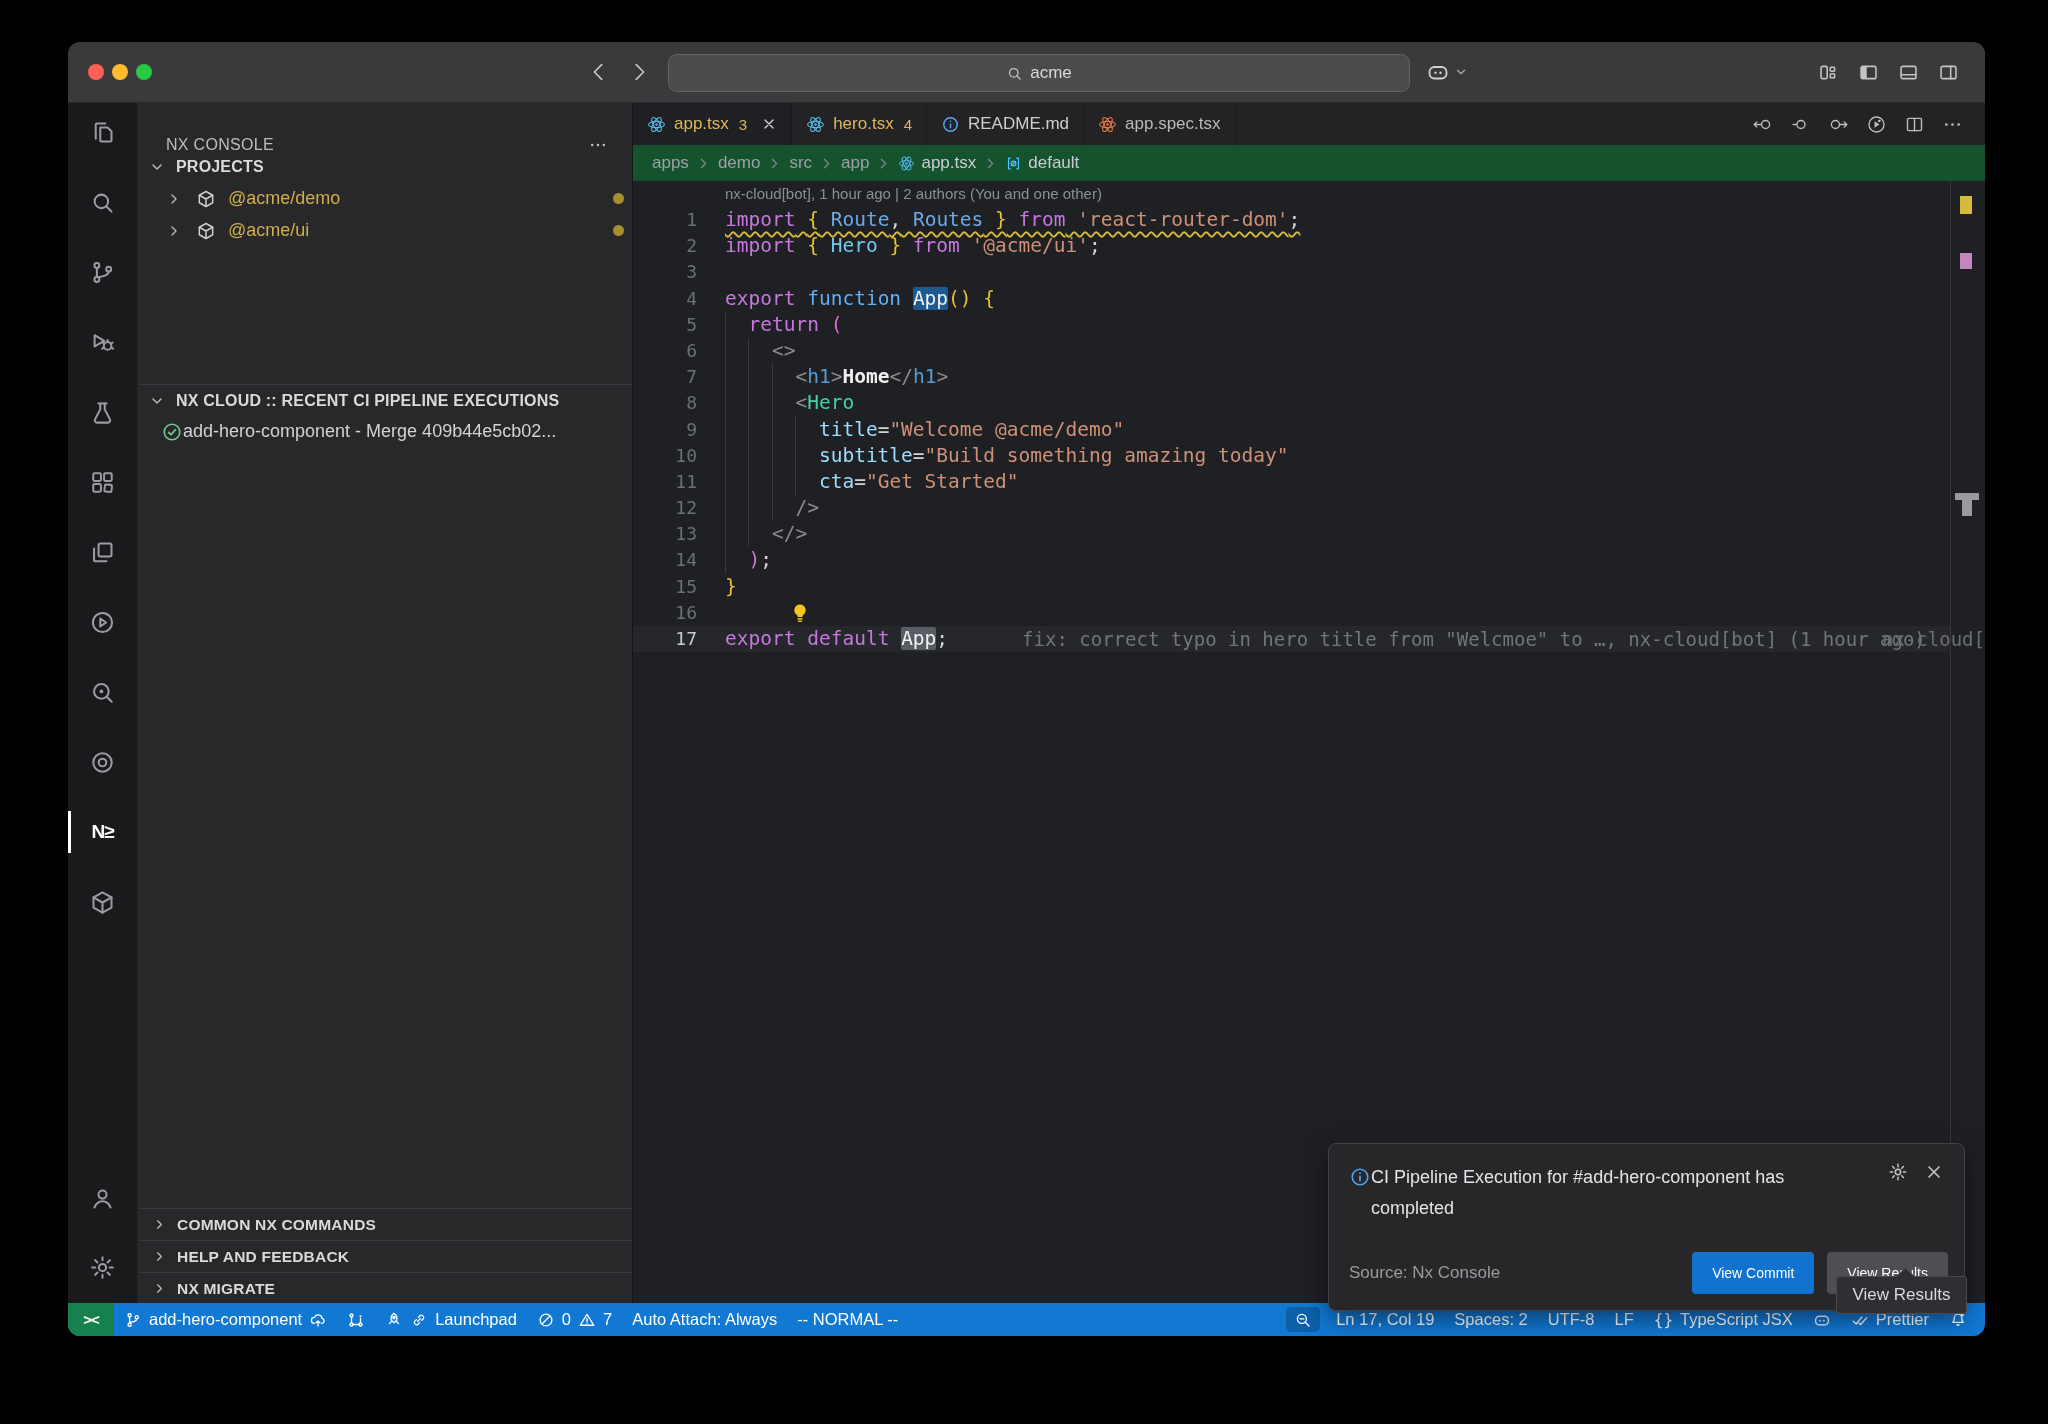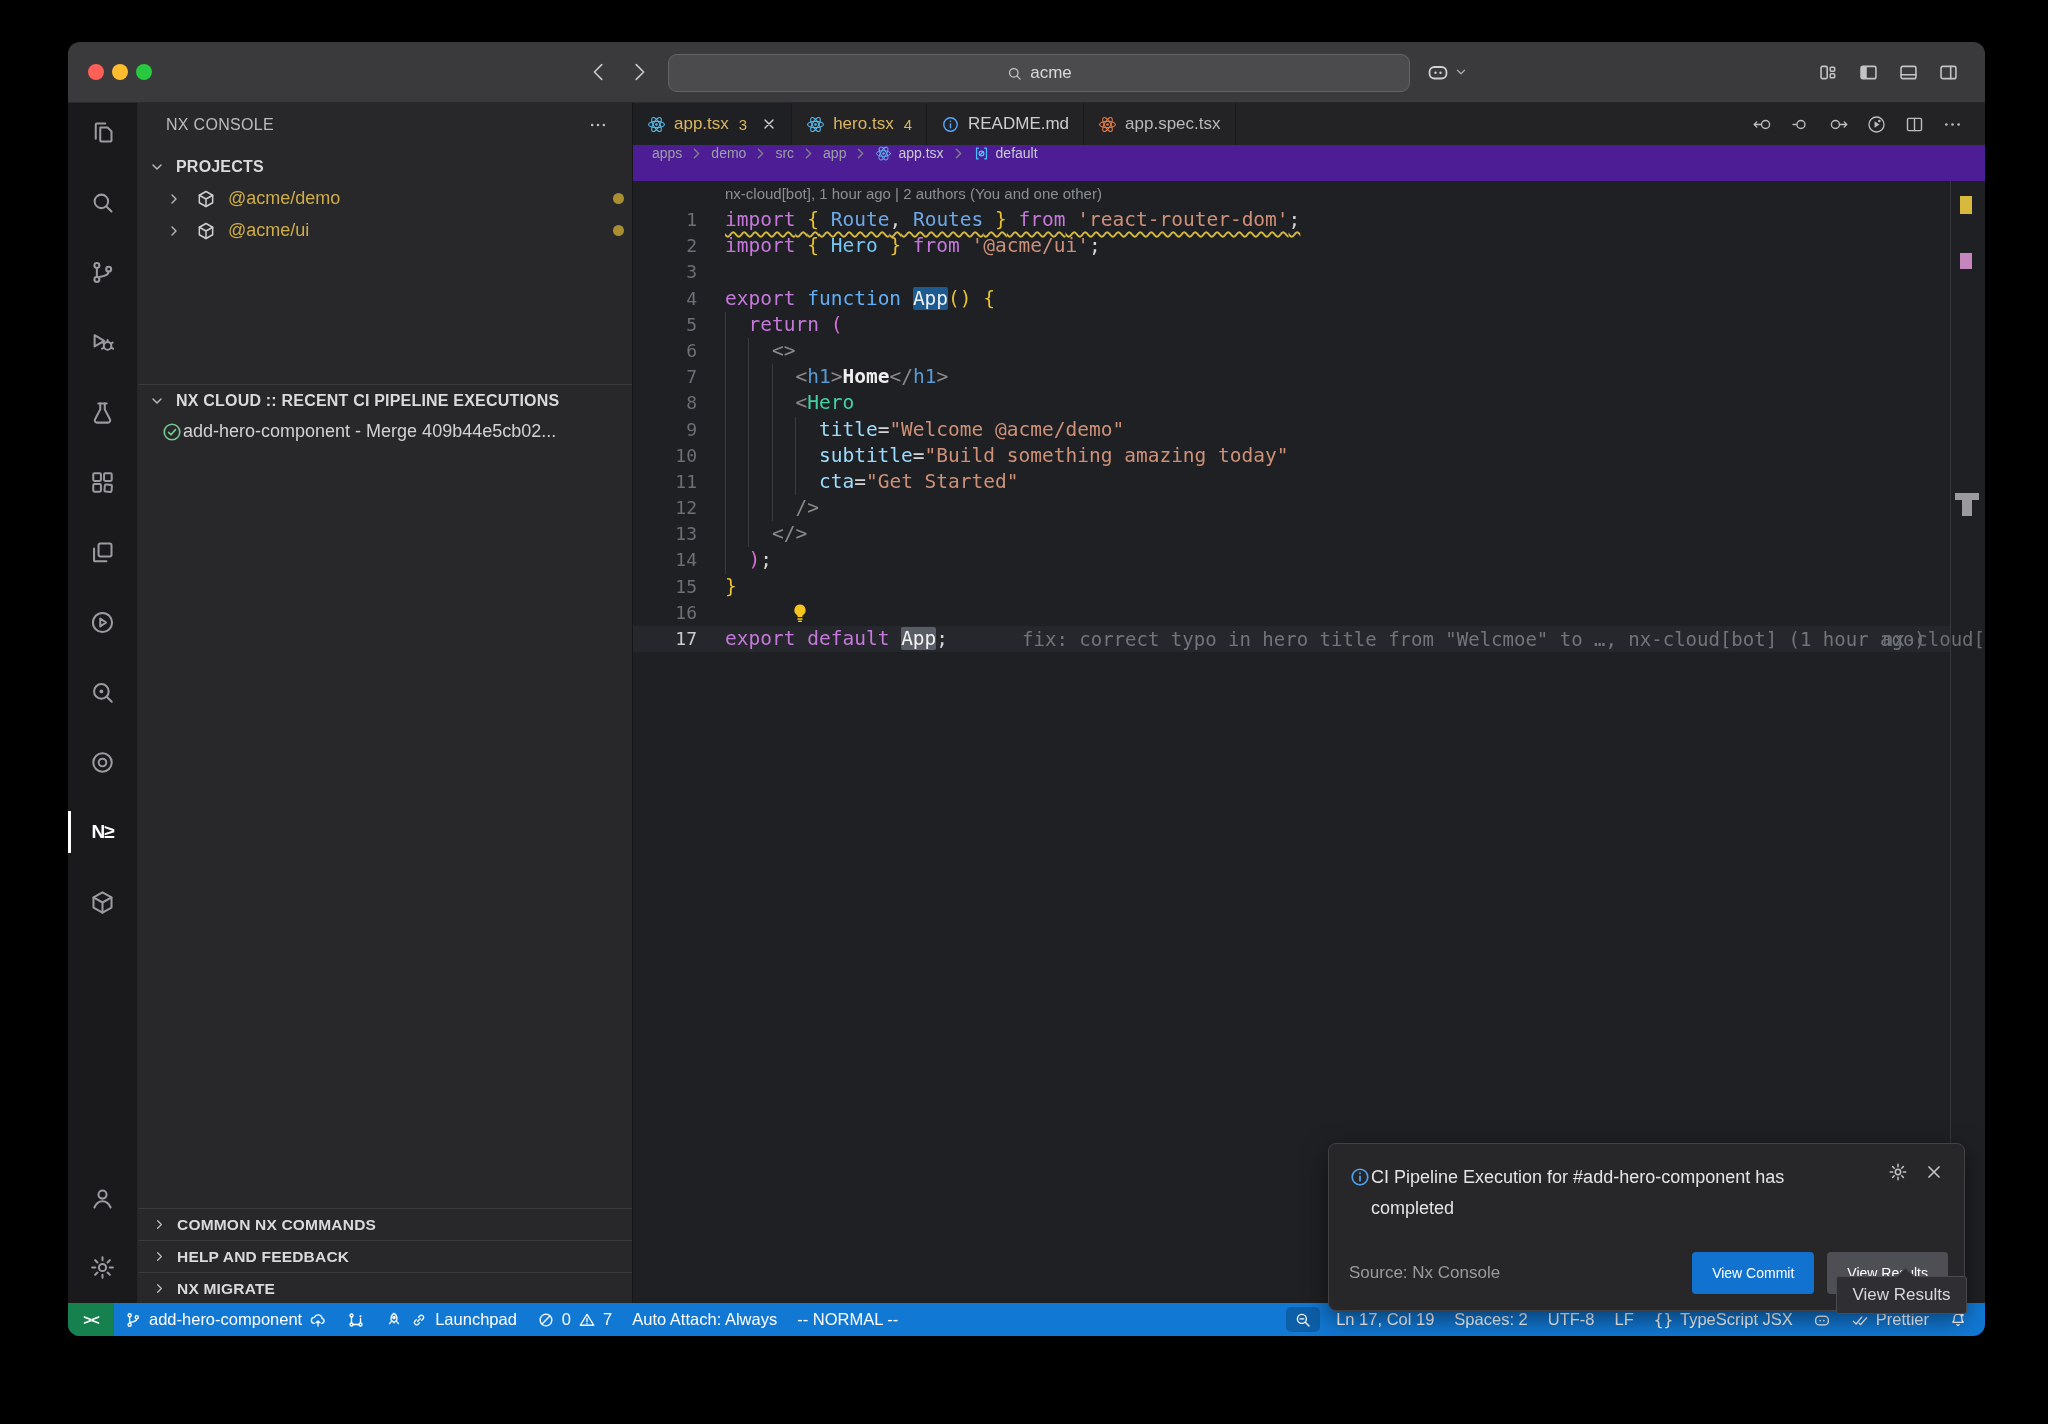--- a/index.html
+++ b/index.html
@@ -26,21 +26,21 @@
   
   .main{position:relative;display:flex;height:1201px;}
   .activitybar{position:relative;width:69px;background:#1a1a1c;border-right:1px solid #252528;flex:none;}
   .ab-item{position:absolute;left:0;width:69px;height:48px;display:flex;align-items:center;justify-content:center;color:#9b9ba1;}
   .ab-item .ic{width:27px;height:27px;}
   .ab-item.active{color:#ffffff;}
   .ab-item.active::before{content:"";position:absolute;left:0;top:3px;width:2.5px;height:42px;background:#fff;}
   .ab-nx{font-weight:bold;font-size:19px;letter-spacing:-1px;font-family:"Liberation Sans",sans-serif;}
   
   .sidebar{position:relative;width:494px;background:#28282b;border-right:1px solid #161618;flex:none;font-size:16px;}
-  .sb-header{height:44px;display:flex;align-items:center;padding:0 24px 0 28px;color:#bcbcbe;font-size:16px;letter-spacing:.3px;}
+  .sb-header{height:44px;display:flex;align-items:center;padding:0 24px 0 28px;color:#bcbcbe;font-size:16px;letter-spacing:.3px;margin-top:20px;}
   .sb-header .ic{width:20px;height:20px;margin-left:auto;color:#c0c0c2;}
   .sb-row{position:absolute;left:0;width:100%;display:flex;align-items:center;color:#d6d6d8;}
   .sb-row .chev{width:16px;height:16px;color:#b9b9bb;flex:none;}
   .sect-label{font-weight:bold;color:#dadadc;font-size:16px;letter-spacing:.2px;}
   .proj-label{color:#d0ad45;font-size:18px;}
   .proj-dot{margin-left:auto;margin-right:36px;width:11px;height:11px;border-radius:50%;background:#a98e2f;}
   .cube-ic{width:20px;height:20px;color:#cfcfd1;}
   .check-ic{width:22px;height:22px;color:#73c991;}
   .pipe-label{color:#d2d2d4;font-size:18px;}
   .sb-bottom{position:absolute;left:0;bottom:0;width:100%;}
@@ -50,21 +50,21 @@
   
   .editor{position:relative;flex:1;background:#1f2023;min-width:0;}
   .tabbar{height:42px;background:#232326;display:flex;align-items:stretch;}
   .tab{display:flex;align-items:center;gap:8px;padding:0 14px;font-size:17px;border-right:1px solid #1a1a1d;color:#b9b9bc;}
   .tab .ic{width:19px;height:19px;}
   .tab.active{background:#1f2023;}
   .tab .badge{font-size:15px;margin-left:2px;}
   .tab .close{width:16px;height:16px;color:#d5d5d7;margin-left:6px;}
   .ed-actions{margin-left:auto;display:flex;align-items:center;gap:17px;padding-right:22px;color:#bdbdbf;}
   .ed-actions .ic{width:21px;height:21px;}
-  .breadcrumbs{height:36px;display:flex;padding-left:19px;color:#9da0a6;font-size:14px;gap:6px;background:#4c1d95;}
+  .breadcrumbs{height:36px;display:flex;align-items:center;padding-left:19px;color:#9da0a6;font-size:17px;gap:6px;background:#14532d;}
   .breadcrumbs .chev{width:14px;height:14px;color:#7e8187;}
   .breadcrumbs .ic{width:17px;height:17px;}
   .bc-react{color:#56b7e6;}
   .bc-sym{color:#4fc1ff;}
   .bc-file,.bc-default{color:#c9ccd1;}
   
   .code{position:relative;font-family:"DejaVu Sans Mono",monospace;font-size:19.5px;}
   .codelens{height:26px;line-height:26px;padding-left:92px;color:#8b8f94;font-family:"Liberation Sans",sans-serif;font-size:15px;}
   .line{position:relative;height:26.2px;line-height:26.2px;display:flex;width:1317px;}
   .line.current{background:#26272c;}

